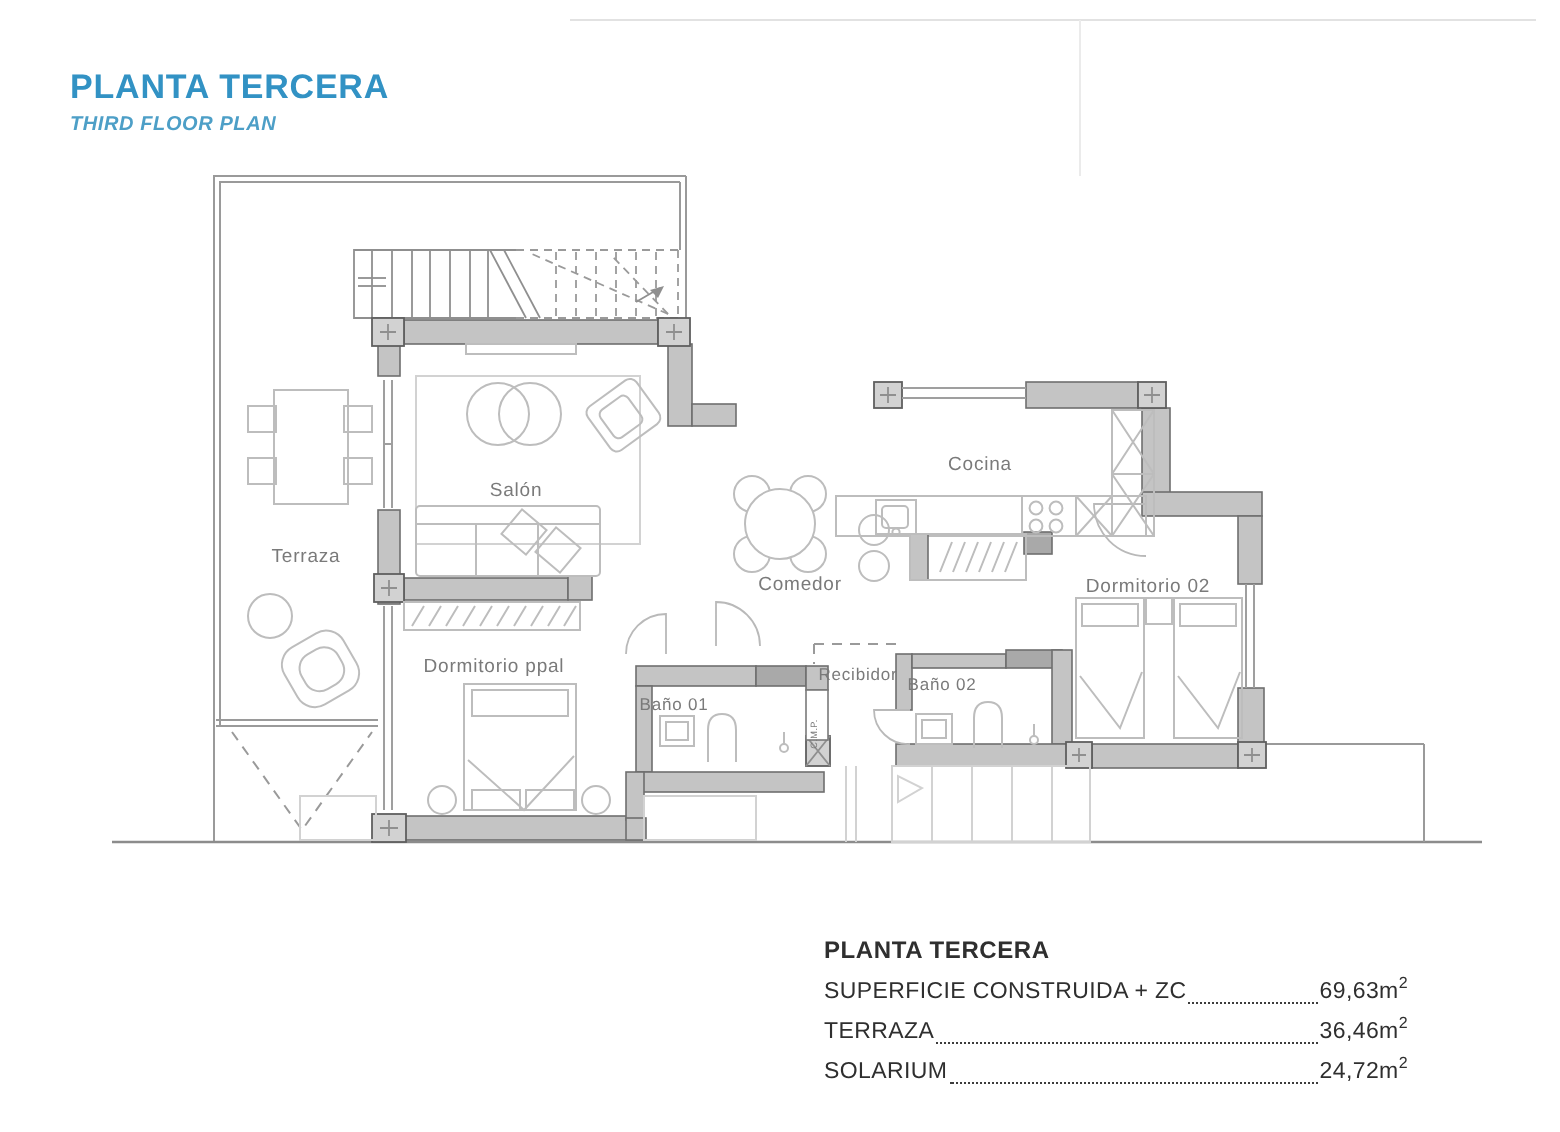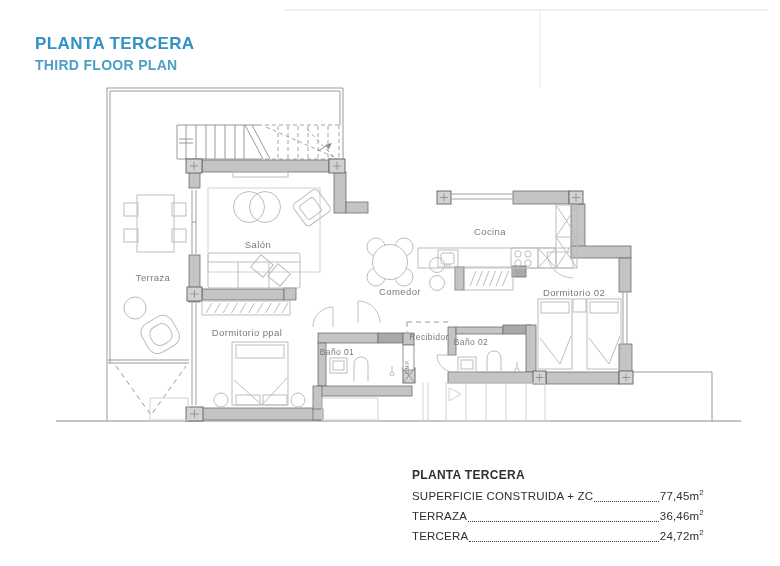--- a/index.html
+++ b/index.html
@@ -5,21 +5,21 @@
   :root{
     --accent-blue:#3292c4; --accent-blue-light:#4d9fc7;
     --wall-gray:#c4c4c4; --pillar-gray:#d2d2d2; --line-gray:#9a9a9a;
     --label-gray:#7a7a7a; --text-dark:#2f2f2f;
   }
   html,body{margin:0;padding:0;}
   body{font-family:"Liberation Sans",sans-serif;background:#eee;}
   .page{position:relative;width:780px;height:566px;background:#ffffff;overflow:hidden;}
   .title-block{position:absolute;left:35px;top:34px;}
   .title-main{font-size:17px;font-weight:bold;color:var(--accent-blue);letter-spacing:.4px;}
-  .title-sub{font-size:14px;font-weight:bold;color:var(--accent-blue-light);letter-spacing:.3px;margin-top:3px;}
+  .title-sub{font-size:10px;font-weight:bold;color:var(--accent-blue-light);letter-spacing:.3px;margin-top:3px;font-style:italic;}
   .plan-svg{position:absolute;left:0;top:0;}
   .outline{stroke:var(--line-gray);stroke-width:1;fill:none;}
   .wall{fill:var(--wall-gray);stroke:#6f6f6f;stroke-width:.8;}
   .lintel{fill:#a9a9a9;stroke:#6f6f6f;stroke-width:.8;}
   .pillar{fill:var(--pillar-gray);stroke:#5f5f5f;stroke-width:.9;}
   .cross{stroke:#8f8f8f;stroke-width:.9;fill:none;}
   .furn{stroke:#bdbdbd;stroke-width:1;fill:none;}
   .furn-light{stroke:#d2d2d2;stroke-width:1;fill:none;}
   .win{stroke:#9f9f9f;stroke-width:1;fill:none;}
   .dash{stroke:#9a9a9a;stroke-width:1;fill:none;stroke-dasharray:5 4;}
@@ -291,27 +291,27 @@
       <text class="room-label small" x="337" y="355">Baño 01</text>
       <text class="room-label small" x="471" y="345">Baño 02</text>
     </g>
   </svg>
 
   <div class="legend">
     <div class="legend-title">PLANTA TERCERA</div>
     <div class="legend-row">
       <span>SUPERFICIE CONSTRUIDA + ZC</span>
       <span class="dots"></span>
-      <span><span>77,45m</span><sup>2</sup></span>
+      <span><span>69,63m</span><sup>2</sup></span>
     </div>
     <div class="legend-row">
       <span>TERRAZA</span>
       <span class="dots"></span>
       <span><span>36,46m</span><sup>2</sup></span>
     </div>
     <div class="legend-row">
-      <span>TERCERA</span>
+      <span>SOLARIUM</span>
       <span class="dots"></span>
       <span><span>24,72m</span><sup>2</sup></span>
     </div>
   </div>
 
 </div>
 
 </body></html>

